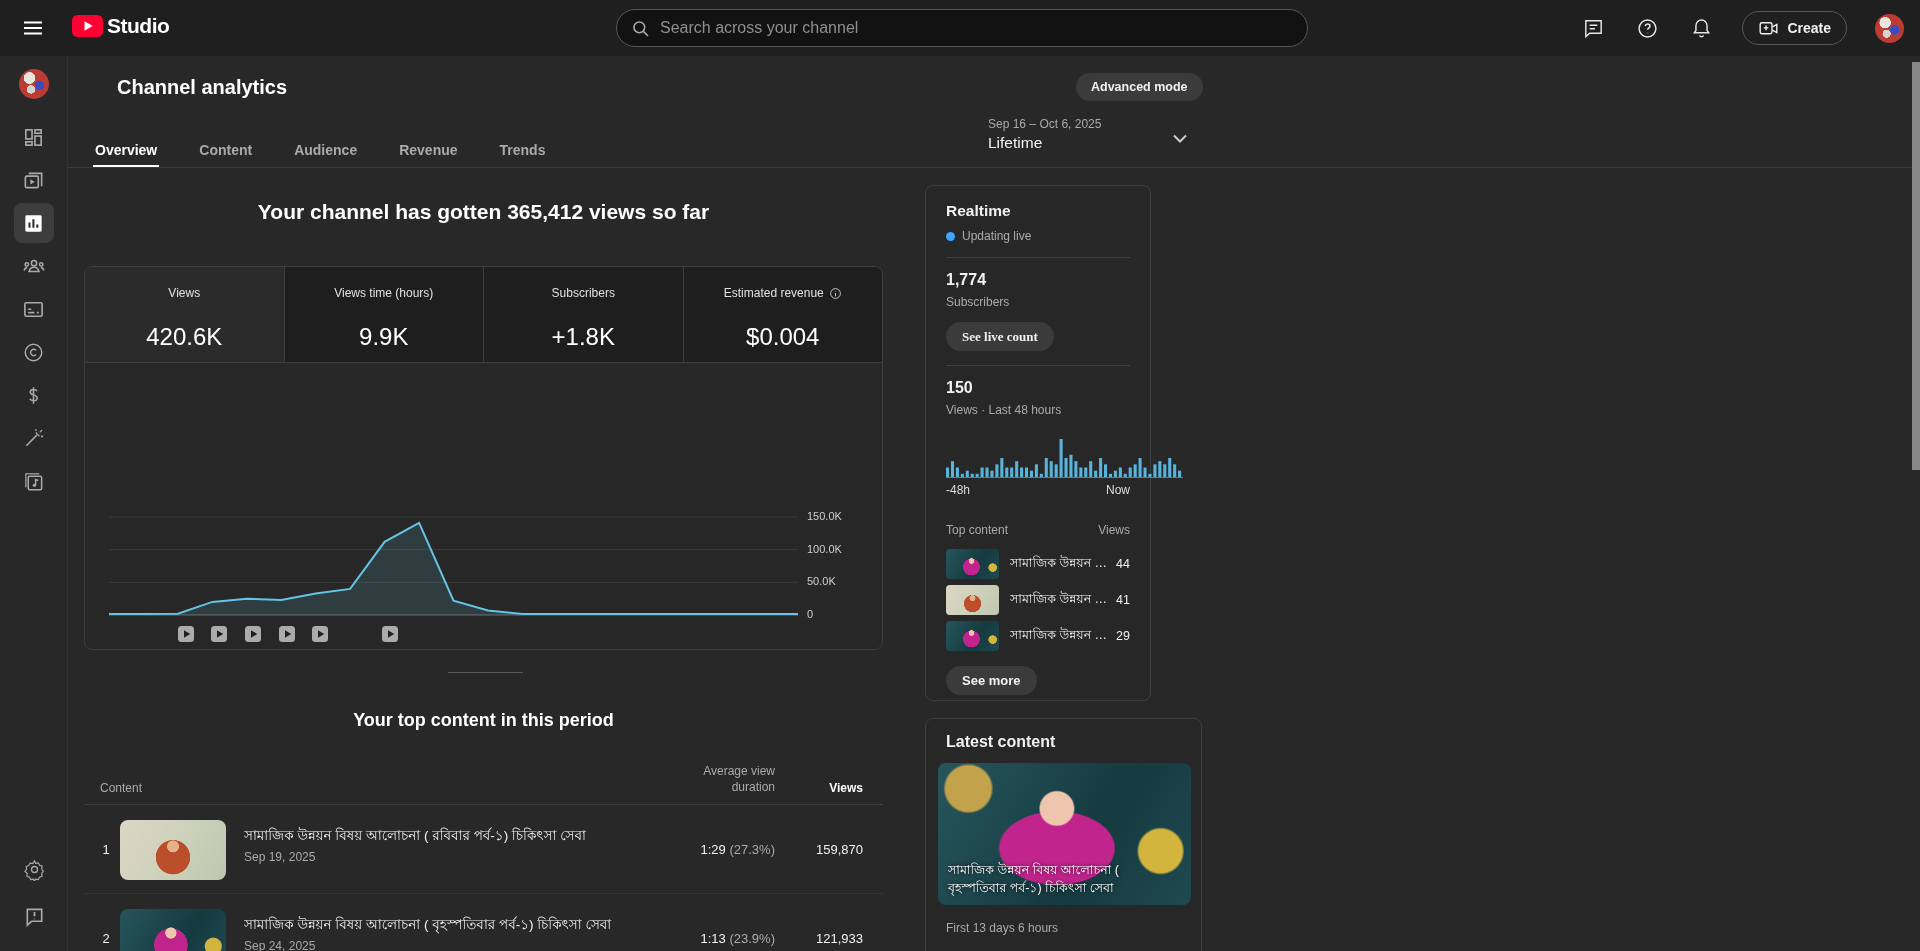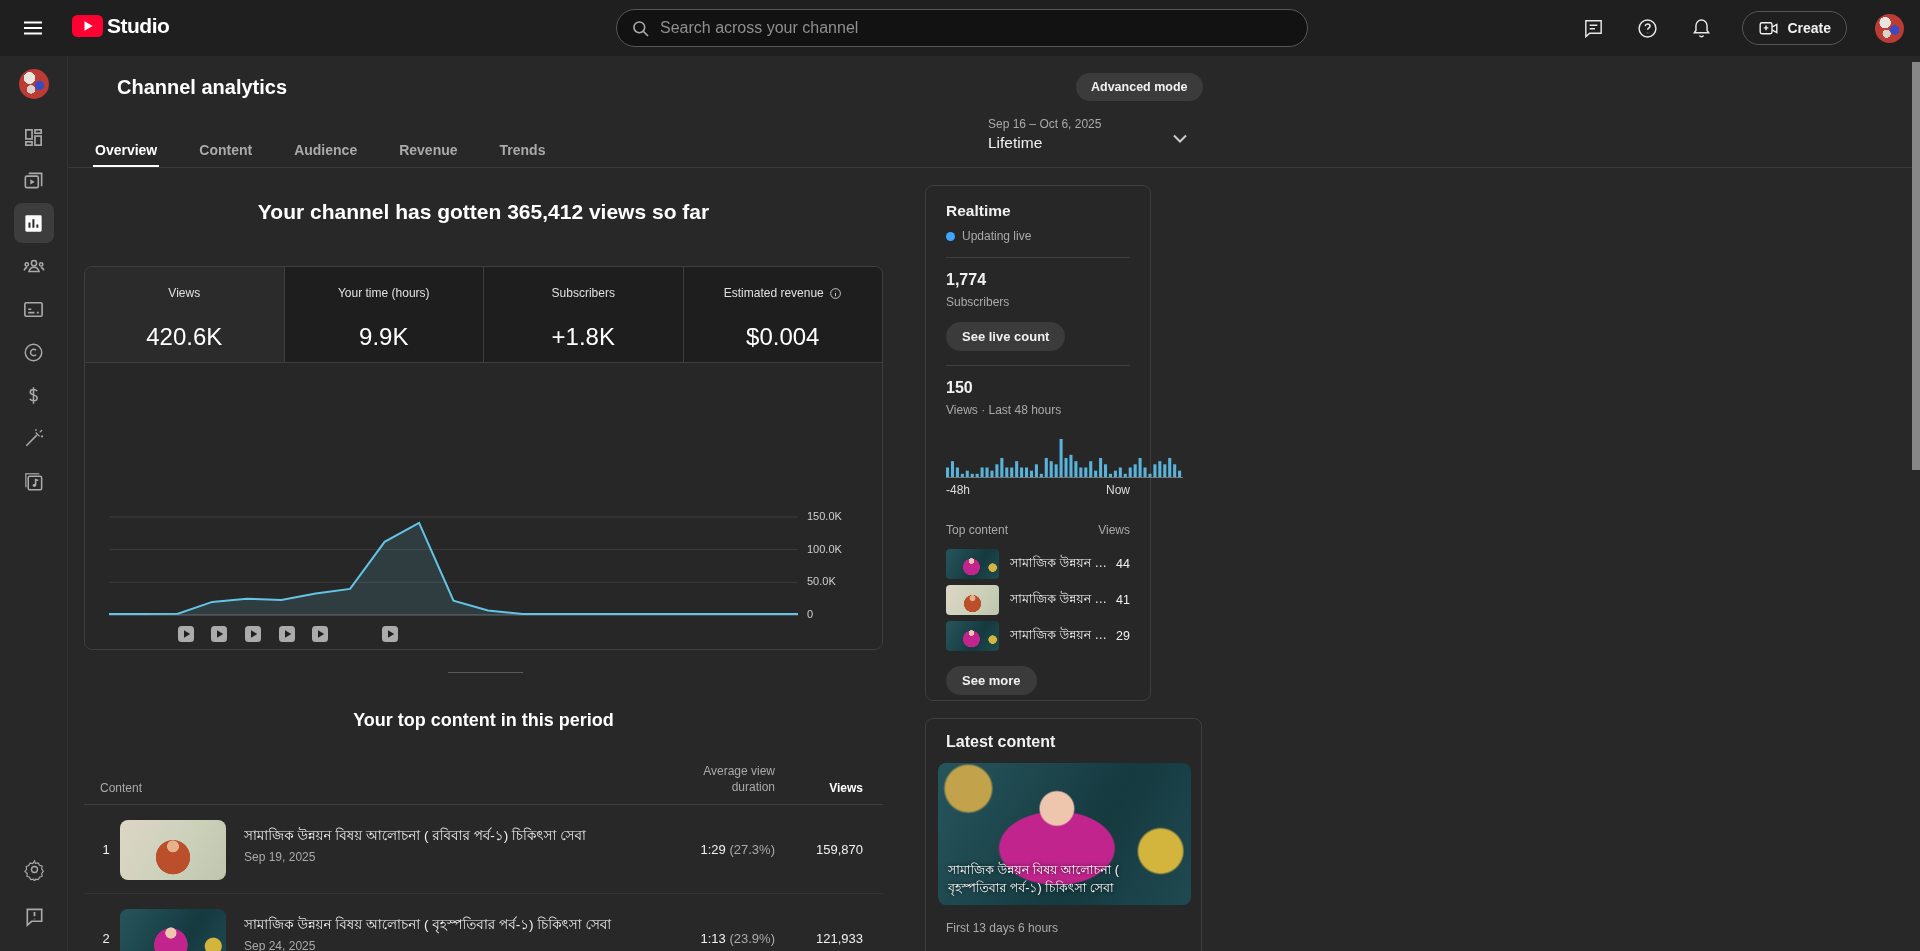--- a/index.html
+++ b/index.html
@@ -83,21 +83,21 @@
 
   
   .card { position:absolute; border:1px solid #3f3f3f; border-radius:8px; background:#272727; }
   .rt-card { left:925px; top:185px; width:226px; height:516px; padding:0 20px; }
   .rt-title { font-size:15.5px; font-weight:700; margin-top:16px; }
   .rt-status { display:flex; align-items:center; gap:7px; margin-top:9px; font-size:12px; color:#aaa; }
   .bluedot { width:9px; height:9px; border-radius:50%; background:#3ea6ff; }
   .rt-div { height:1px; background:#3f3f3f; margin-top:14px; }
   .rt-big { font-size:16px; font-weight:700; margin-top:13px; }
   .rt-sub { font-size:12px; color:#aaa; margin-top:6px; }
-  .rt-pillrow { margin-top:13px; }
+  .rt-pillrow { margin-top:13px;font-family:Liberation Serif, serif; }
   #rt-bars { margin-top:18px; display:block; }
   .rt-axis { display:flex; justify-content:space-between; font-size:12px; color:#ddd; margin-top:4px; }
   .rt-cols { display:flex; justify-content:space-between; font-size:12px; color:#aaa; margin-top:26px; }
   .rt-item { display:flex; align-items:center; height:36px; cursor:pointer; }
   .rt-thumb { width:53px; height:30px; border-radius:4px; flex:none; }
   .rt-ititle { flex:1; margin-left:11px; font-size:12.5px; color:#f1f1f1; white-space:nowrap; overflow:hidden; text-overflow:ellipsis; }
   .rt-iviews { margin-left:8px; font-size:12.5px; color:#f1f1f1; }
   .rt-items { margin-top:9px; }
   .rt-seemore { margin-top:12px; }
 
@@ -275,21 +275,21 @@
 
   <div class="headline">Your channel has gotten 365,412 views so far</div>
 
   <div class="maincard">
     <div class="metric-strip">
       <div class="metric selected">
         <div class="mlabel">Views</div>
         <div class="mvalue">420.6K</div>
       </div>
       <div class="metric">
-        <div class="mlabel">Your time (hours)</div>
+        <div class="mlabel">Views time (hours)</div>
         <div class="mvalue">9.9K</div>
       </div>
       <div class="metric">
         <div class="mlabel">Subscribers</div>
         <div class="mvalue">+1.8K</div>
       </div>
       <div class="metric">
         <div class="mlabel">
           <span>Estimated revenue</span>
           <svg width="13" height="13" viewBox="0 0 24 24" fill="none" stroke="#ccc" stroke-width="1.8">

